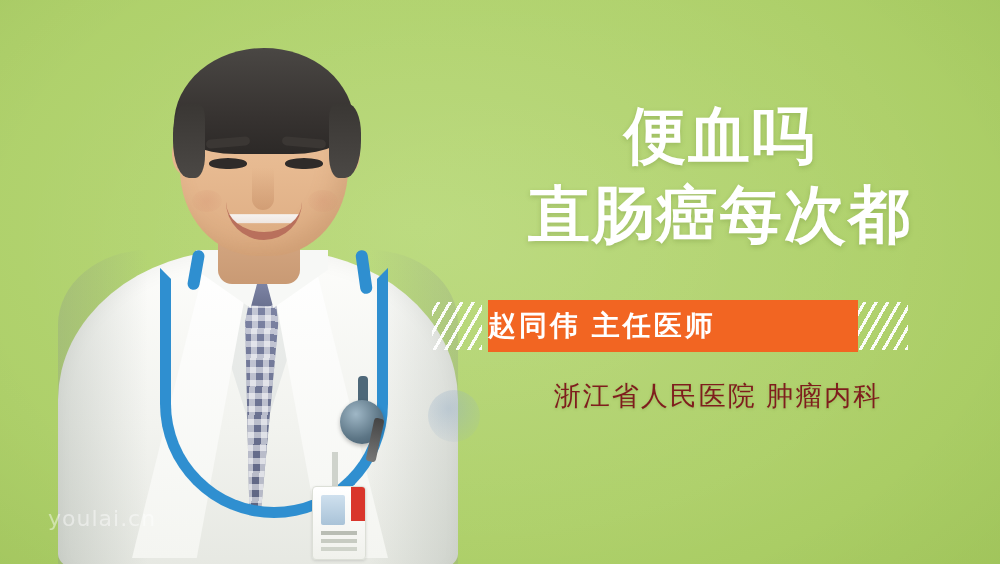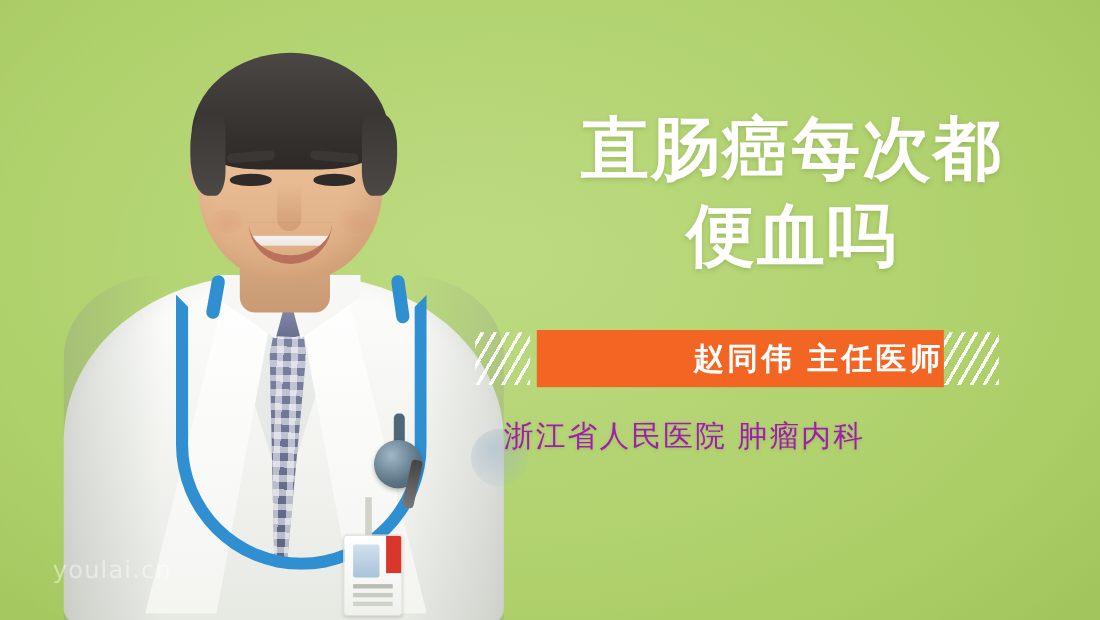--- a/index.html
+++ b/index.html
@@ -381,21 +381,21 @@
   }
   .name-band {
     position: absolute;
     left: 18px;
     top: 0;
     width: 370px;
     height: 52px;
     background: #f26522;
     display: flex;
     align-items: center;
-    justify-content: flex-end;
+    justify-content: flex-start;
   }
   .name-band-text {
     color: #ffffff;
     font-size: 28px;
     font-weight: bold;
     letter-spacing: 3px;
     white-space: nowrap;
   }
   .hatch {
     position: absolute;
@@ -407,25 +407,25 @@
       #ffffff 0px, #ffffff 3px,
       rgba(255,255,255,0) 3px, rgba(255,255,255,0) 10px
     );
     opacity: 0.95;
   }
   .hatch-left { left: -38px; }
   .hatch-right { right: 62px; }
 
   .affil {
     position: absolute;
-    left: 458px;
+    left: 468px;
     top: 378px;
     width: 500px;
-    text-align: left;
-    color: #a21caf;
+    text-align: center;
+    color: #7f1d1d;
     font-size: 27px;
     letter-spacing: 2px;
     text-shadow: 0 1px 3px rgba(90,120,40,0.25);
   }
 
   
   .watermark {
     position: absolute;
     left: 48px;
     top: 506px;
@@ -483,22 +483,22 @@
     <div class="emblem"></div>
     <div class="badge-clip"></div>
     <div class="badge">
       <div class="badge-photo"></div>
       <div class="badge-red"></div>
       <div class="badge-lines"></div>
     </div>
   </div>
 
   <div class="title">
+    <span class="line">便血吗</span>
     <span class="line">直肠癌每次都</span>
-    <span class="line">便血吗</span>
   </div>
 
   <div class="name-band-wrap">
     <div class="hatch hatch-left"></div>
     <div class="hatch hatch-right"></div>
     <div class="name-band">
       <span class="name-band-text">赵同伟  主任医师</span>
     </div>
   </div>
 

